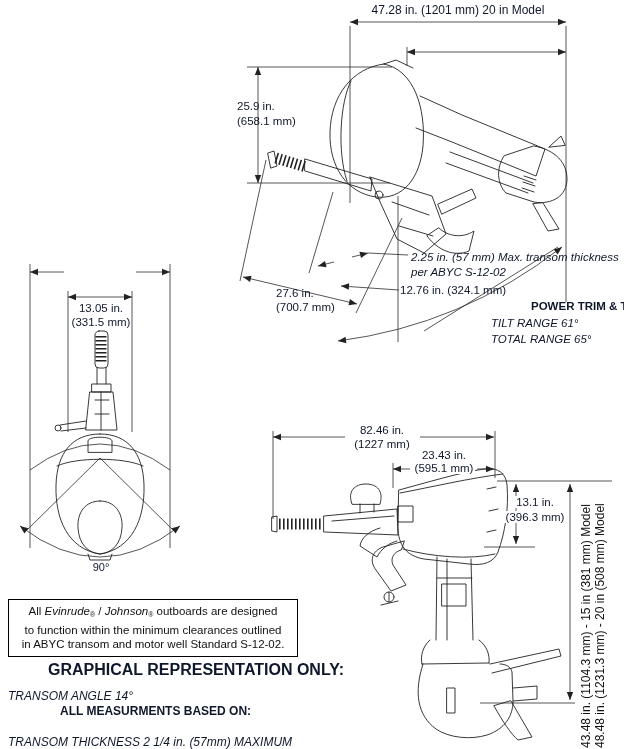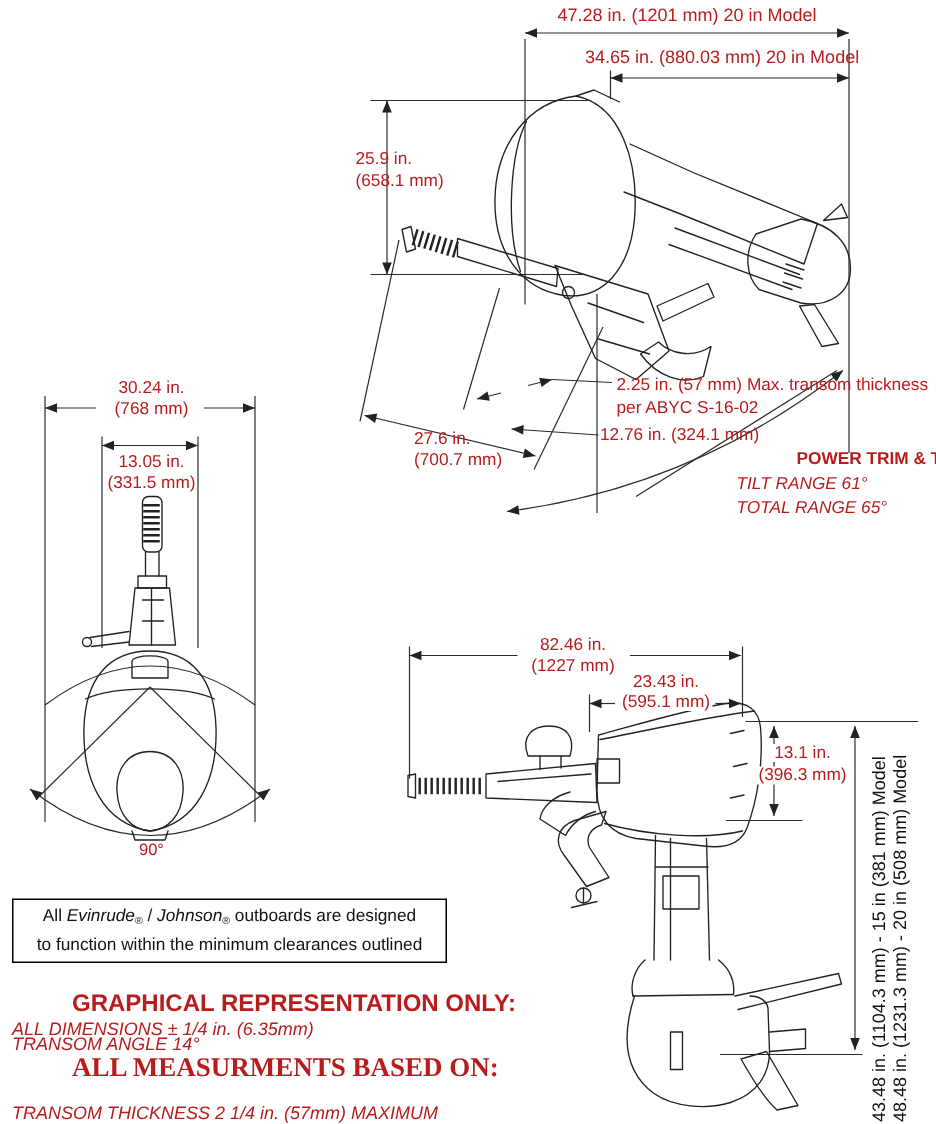--- a/index.html
+++ b/index.html
@@ -1,19 +1,19 @@
 <!DOCTYPE html>
 <html><head>
 <meta charset="utf-8">
 <style>
   html,body{margin:0;padding:0;background:#fff;}
   .stage{position:relative;width:624px;height:749px;background:#fff;overflow:hidden;
          font-family:"Liberation Sans",sans-serif;color:#111;}
   svg{position:absolute;left:0;top:0;}
-  .lbl{position:absolute;font:11.5px/13.5px "Liberation Sans",sans-serif;color:#b91c1c;white-space:nowrap;}
+  .lbl{position:absolute;font:11.5px/13.5px "Liberation Sans",sans-serif;color:#0f172a;white-space:nowrap;}
   .ctr{text-align:center;}
   .mask{background:#fff;padding:0 2px;}
   .b{font-weight:bold;padding-left:40px;}
   .i{font-style:italic;}
   .reg{font-size:7px;vertical-align:-2px;}
   .notebox{position:absolute;left:8px;top:599px;width:284px;border:1px solid #000;
            padding:4px 2px;text-align:center;font:11.5px/14.5px "Liberation Sans",sans-serif;}
   .vtext{position:absolute;left:580px;top:428px;width:320px;height:27px;
          transform-origin:0 0;transform:rotate(-90deg) translateX(-320px);
          font:12px/13.5px "Liberation Sans",sans-serif;white-space:nowrap;}
@@ -142,47 +142,42 @@
     <path d="M423,664 C414,692 417,715 436,729 C449,738 471,740 487,735 C505,729 513,716 513,701 L512,672 C511,667 506,664 500,664"></path>
     <path d="M490,664 L559,649 L561,656 L492,673"></path>
     <path d="M494,706 C503,722 511,734 518,740 L532,737 L511,701 Z"></path>
     <path d="M513,688 L537,686 L537,699 L513,701"></path>
     <rect x="447" y="688" width="8" height="25" fill="#3a3a3a" stroke="none"></rect>
   </g>
   <line class="rib" x1="279" y1="524" x2="322" y2="524"></line>
 </svg>
 
 <div class="lbl ctr" style="left:350px;top:4px;width:216px;font-size:12px;">47.28 in. (1201 mm) 20 in Model</div>
-<div class="lbl ctr" style="left:390px;top:32px;width:180px;font-size:12px;">34.65 in. (880.03 mm) 20 in Model</div>
 
 <div class="lbl" style="left:237px;top:99px;line-height:15px;">
   <div>25.9 in.</div>
   <div>(658.1 mm)</div>
 </div>
 
 <div class="lbl" style="left:276px;top:286px;line-height:14px;">
   <div>27.6 in.</div>
   <div>(700.7 mm)</div>
 </div>
 
-<div class="lbl" style="left:411px;top:250px;line-height:14.5px;">
+<div class="lbl" style="left:411px;top:250px;line-height:14.5px;font-style:italic;">
   <div>2.25 in. (57 mm) Max. transom thickness</div>
-  <div>per ABYC S-16-02</div>
+  <div>per ABYC S-12-02</div>
 </div>
 
 <div class="lbl" style="left:400px;top:284px;">12.76 in. (324.1 mm)</div>
 
 <div class="lbl b" style="left:491px;top:300px;">POWER TRIM &amp; TILT:</div>
 <div class="lbl i" style="left:491px;top:317px;">TILT RANGE 61°</div>
 <div class="lbl i" style="left:491px;top:333px;">TOTAL RANGE 65°</div>
 
-<div class="lbl ctr" style="left:42px;top:253px;width:118px;">
-  <div>30.24 in.</div>
-  <div><span class="mask">(768 mm)</span></div>
-</div>
 <div class="lbl ctr" style="left:42px;top:301px;line-height:14px;width:118px;">
   <div>13.05 in.</div>
   <div>(331.5 mm)</div>
 </div>
 <div class="lbl ctr" style="left:87px;top:561px;width:28px;font-size:11px;">
   <span class="mask">90°</span>
 </div>
 
 <div class="lbl ctr" style="left:336px;top:423px;width:92px;line-height:14px;">
   <div>82.46 in.</div>
@@ -198,22 +193,22 @@
 </div>
 
 <div class="vtext">
   <div>43.48 in. (1104.3 mm) - 15 in (381 mm) Model</div>
   <div>48.48 in. (1231.3 mm) - 20 in (508 mm) Model</div>
 </div>
 
 <div class="notebox">
   <div><span>All </span><span class="i">Evinrude</span><span class="reg">®</span><span> / </span><span class="i">Johnson</span><span class="reg">®</span><span> outboards are designed</span></div>
   <div>to function within the minimum clearances outlined</div>
+  <div>in ABYC transom and motor well Standard S-12-02.</div>
 </div>
 
 <div class="lbl b" style="left:8px;top:663px;font-size:16px;">GRAPHICAL REPRESENTATION ONLY:</div>
-<div class="lbl i" style="left:8px;top:680px;font-size:12px;">ALL DIMENSIONS ± 1/4 in. (6.35mm)</div>
-
-<div class="lbl b" style="left:8px;top:705px;font-size:18px;font-family:Liberation Serif, serif;">ALL MEASURMENTS BASED ON:</div>
+
+<div class="lbl b" style="left:20px;top:705px;font-size:12px;">ALL MEASURMENTS BASED ON:</div>
 <div class="lbl i" style="left:8px;top:690px;font-size:12px;">TRANSOM ANGLE 14°</div>
 <div class="lbl i" style="left:8px;top:736px;font-size:12px;">TRANSOM THICKNESS 2 1/4 in. (57mm) MAXIMUM</div>
 
 </div>
 
 </body></html>

